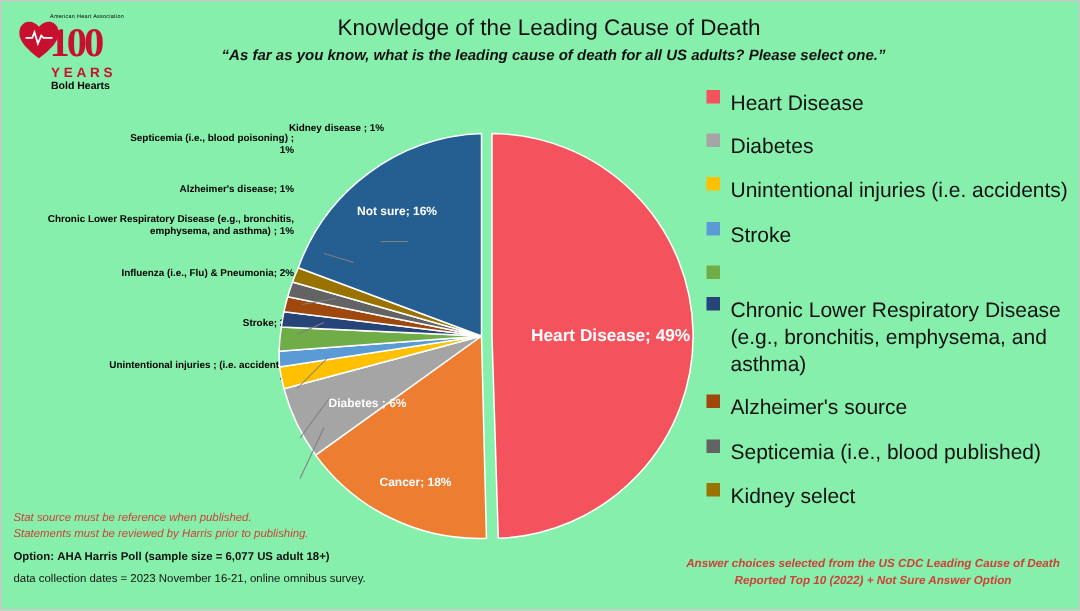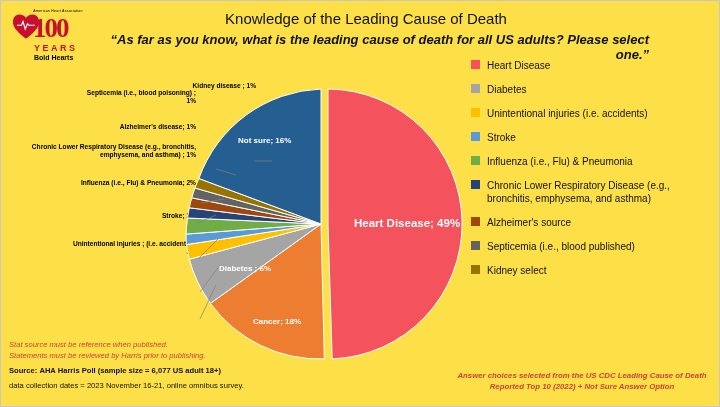--- a/index.html
+++ b/index.html
@@ -12,21 +12,21 @@
     background: #ffffff;
     font-family: "Liberation Sans", sans-serif;
     overflow: hidden;
   }
   #frame {
     position: relative;
     width: 720px;
     height: 407px;
     border: 1px solid #c8c8c8;
     box-sizing: border-box;
-    background: #fde047;
+    background: #86efac;
   }
 
   
   #logo {
     position: absolute;
     left: 8px;
     top: 8px;
     width: 100px;
     height: 62px;
   }
@@ -85,22 +85,22 @@
     width: 430px;
     text-align: center;
     font-size: 15px;
     color: #111;
   }
   #chart-subtitle {
     position: absolute;
     left: 88px;
     top: 31px;
     width: 560px;
-    text-align: right;
-    font-size: 13px;
+    text-align: center;
+    font-size: 10px;
     font-style: italic;
     font-weight: bold;
     color: #111;
   }
 
   
   #pie-wrap {
     position: absolute;
     left: 175px;
     top: 78px;
@@ -142,21 +142,21 @@
     margin-bottom: 11px;
   }
   .legend-swatch {
     width: 9px;
     height: 9px;
     flex: 0 0 9px;
     margin-top: 1px;
     margin-right: 7px;
   }
   .legend-label {
-    font-size: 10px;
+    font-size: 14px;
     color: #111;
     line-height: 1.3;
   }
 
   
   #footer-left {
     position: absolute;
     left: 8px;
     top: 338px;
     width: 260px;
@@ -269,21 +269,20 @@
     <div class="legend-item">
       <span class="legend-swatch" style="background:#ffc000"></span>
       <span class="legend-label">Unintentional injuries (i.e. accidents)</span>
     </div>
     <div class="legend-item">
       <span class="legend-swatch" style="background:#5b9bd5"></span>
       <span class="legend-label">Stroke</span>
     </div>
     <div class="legend-item">
       <span class="legend-swatch" style="background:#70ad47"></span>
-      <span class="legend-label">Influenza (i.e., Flu) &amp; Pneumonia</span>
     </div>
     <div class="legend-item">
       <span class="legend-swatch" style="background:#264478"></span>
       <span class="legend-label">Chronic Lower Respiratory Disease (e.g., bronchitis, emphysema, and asthma)</span>
     </div>
     <div class="legend-item">
       <span class="legend-swatch" style="background:#9e480e"></span>
       <span class="legend-label">Alzheimer's source</span>
     </div>
     <div class="legend-item">
@@ -293,21 +292,21 @@
     <div class="legend-item">
       <span class="legend-swatch" style="background:#997300"></span>
       <span class="legend-label">Kidney select</span>
     </div>
   </div>
 
   <div id="footer-left">
     <div class="ital">Stat source must be reference when published.</div>
     <div class="ital">Statements must be reviewed by Harris prior to publishing.</div>
     <div class="src">
-      <b>Source:</b>
+      <b>Option:</b>
       <b>AHA Harris Poll (sample size = 6,077 US adult 18+)</b>
     </div>
     <div class="src">data collection dates = 2023 November 16-21, online omnibus survey.</div>
   </div>
 
   <div id="footer-right">Answer choices selected from the US CDC Leading Cause of Death Reported Top 10 (2022) + Not Sure Answer Option</div>
 
 </div>
 
 </body></html>

